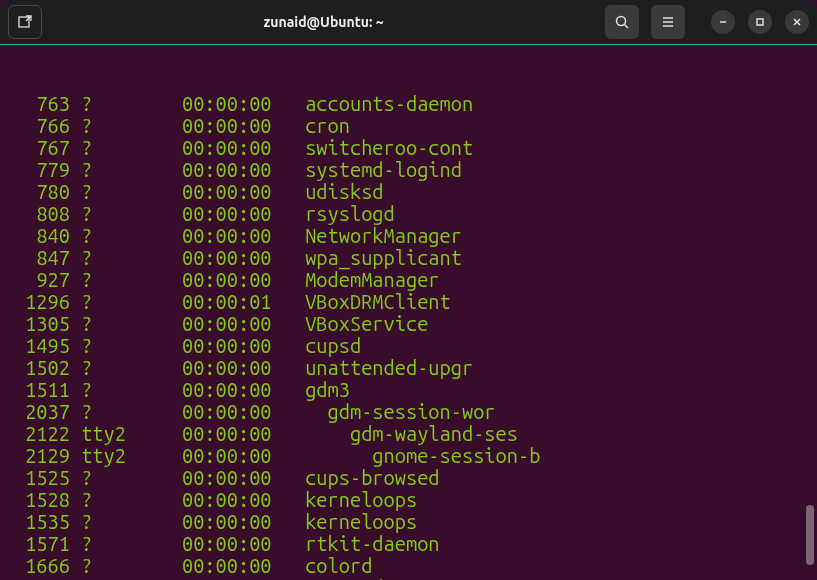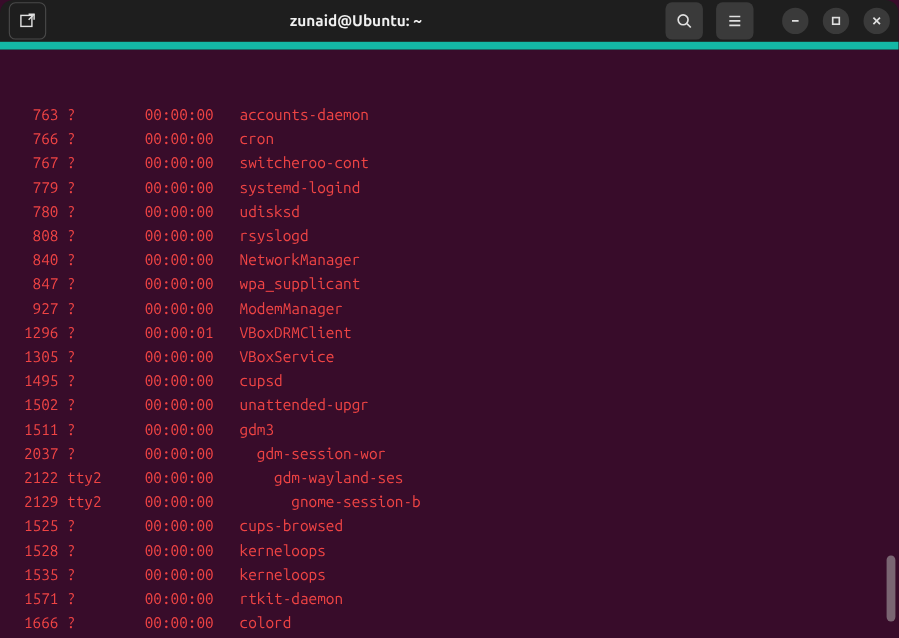--- a/index.html
+++ b/index.html
@@ -14,21 +14,21 @@
       font-family: 'Ubuntu Mono', 'DejaVu Sans Mono', monospace;
       overflow: hidden;
       border-radius: 12px;
     }
     .titlebar {
       height: 45px;
       background: #1e1e1e;
       display: flex;
       align-items: center;
       padding: 0 8px;
-      border-bottom: 7px solid #14b8a6;
+      border-bottom: 1px solid #14b8a6;
     }
     .titlebar-btn {
       width: 34px;
       height: 34px;
       border-radius: 6px;
       display: flex;
       align-items: center;
       justify-content: center;
       background: transparent;
       border: 1px solid #4a4a4a;
@@ -77,22 +77,22 @@
       height: 34px;
       border-radius: 6px;
       background: #3a3a3a;
       display: flex;
       align-items: center;
       justify-content: center;
       cursor: pointer;
     }
     .terminal-content {
       padding: 4px 0 0 14px;
-      color: #ef4444;
-      font-size: 14px;
+      color: #84cc16;
+      font-size: 20px;
       line-height: 22px;
       white-space: pre;
       height: calc(580px - 45px);
       position: relative;
     }
     .process-row {
       display: block;
     }
     .col-pid {
       display: inline-block;

